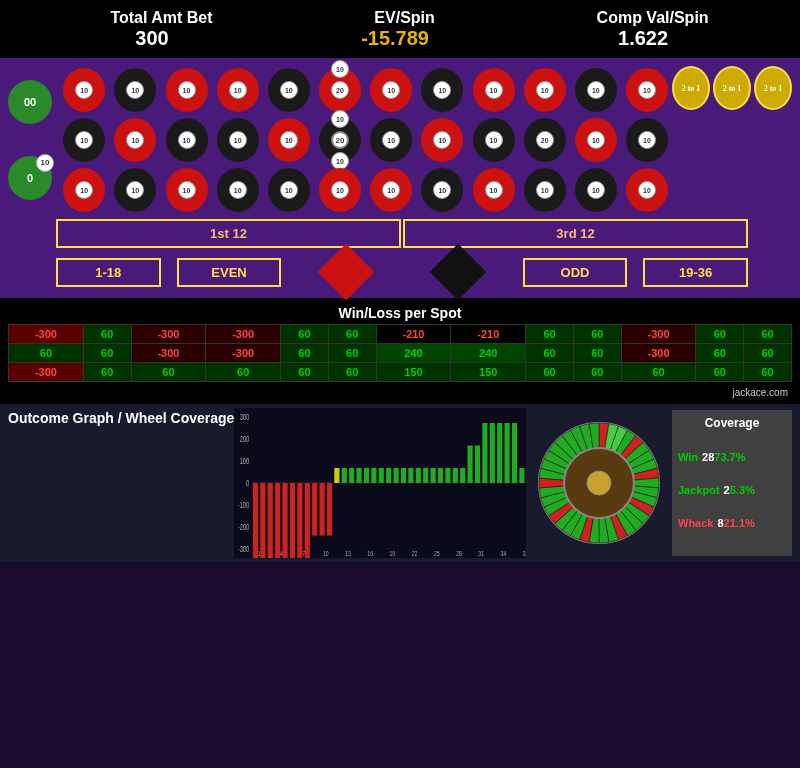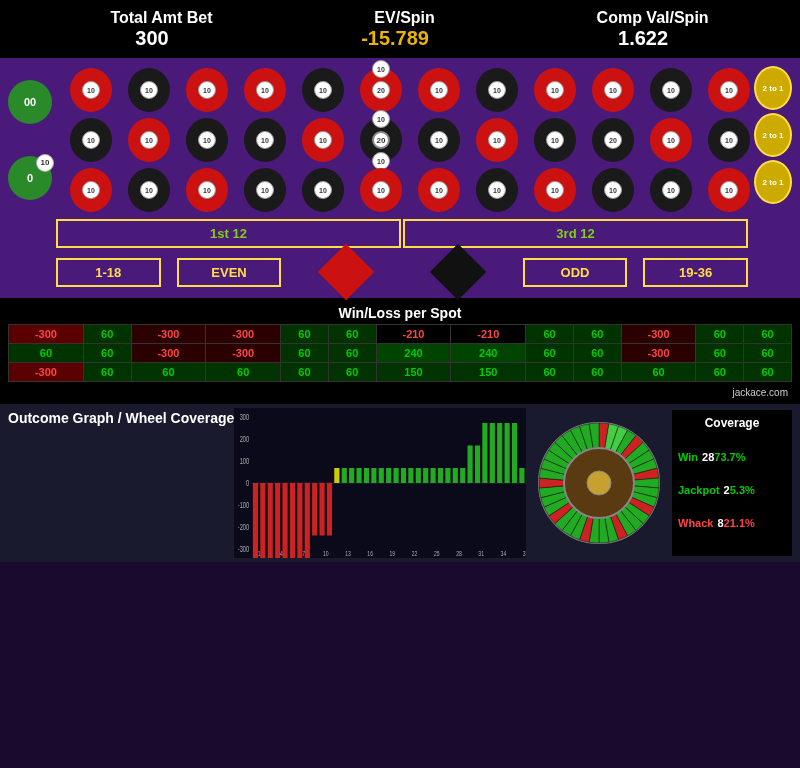--- a/index.html
+++ b/index.html
@@ -122,24 +122,25 @@
       justify-content: center;
       font-size: 7px;
       font-weight: bold;
       color: #333;
       border: 1.5px solid #999;
     }
     .chip-mid { top: 50%; left: 50%; transform: translate(-50%, -50%); }
 
     #column-bets {
       display: flex;
-      flex-direction: column;
-      justify-content: flex-start;
+      flex-direction: row;
+      justify-content: flex-end;
       margin-left: 4px;
       gap: 3px;
+      font-family: Liberation Serif, serif;
     }
     .col-bet-cell {
       background: #ccaa00;
       border-radius: 50%;
       width: 38px;
       height: 44px;
       display: flex;
       align-items: center;
       justify-content: center;
       color: #fff;
@@ -153,21 +154,21 @@
     #dozen-row {
       display: flex;
       margin-top: 5px;
       padding-left: 48px;
       padding-right: 44px;
       gap: 2px;
     }
     .dozen-bet {
       flex: 1;
       border: 2px solid #ffdd44;
-      color: #84cc16;
+      color: #fdba74;
       text-align: center;
       padding: 5px 0;
       font-size: 13px;
       font-weight: bold;
       cursor: pointer;
     }
 
     
     #outside-row {
       display: flex;
@@ -265,21 +266,21 @@
     #wheel-coverage {
       display: flex;
       gap: 8px;
       align-items: center;
     }
     #wheel-svg-container {
       width: 130px;
       height: 130px;
     }
     #coverage-table {
-      background: #000000;
+      background: #404040;
       padding: 6px;
       min-width: 120px;
     }
     #coverage-title {
       color: white;
       font-size: 12px;
       font-weight: bold;
       text-align: center;
       margin-bottom: 6px;
     }

